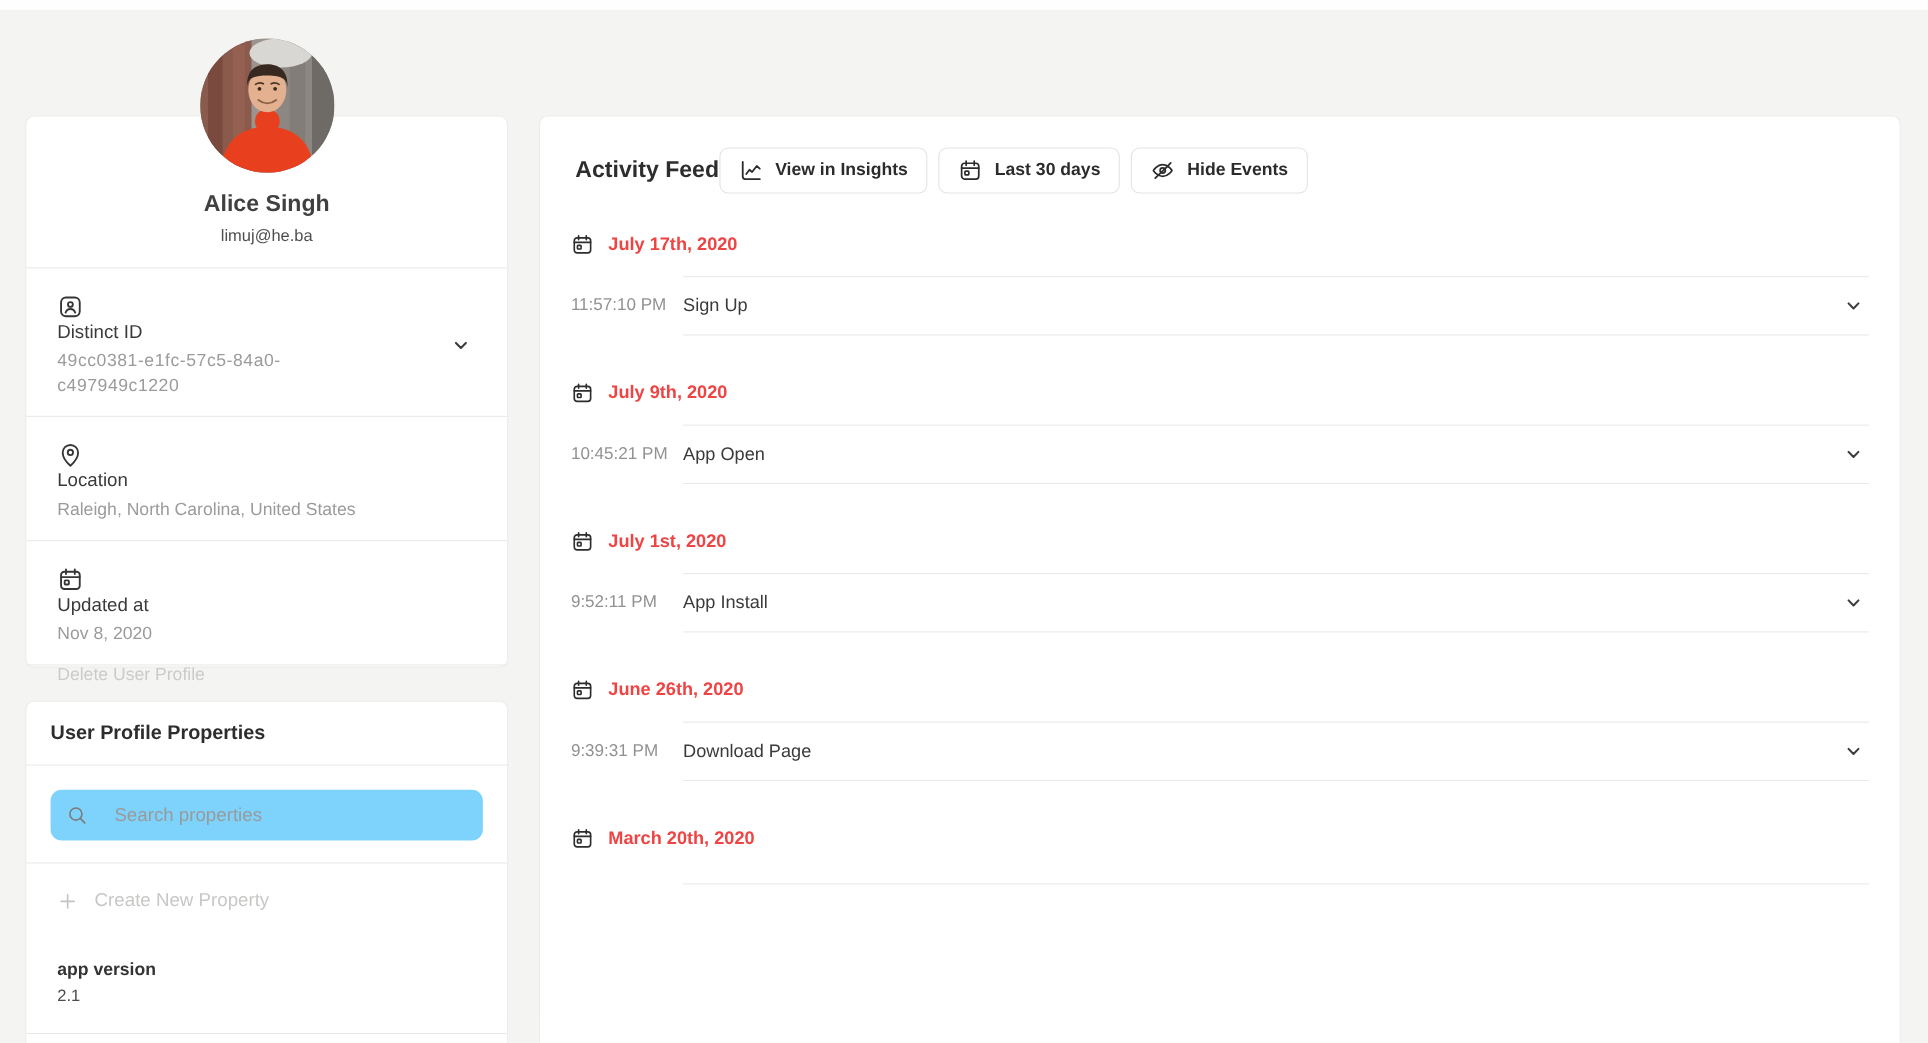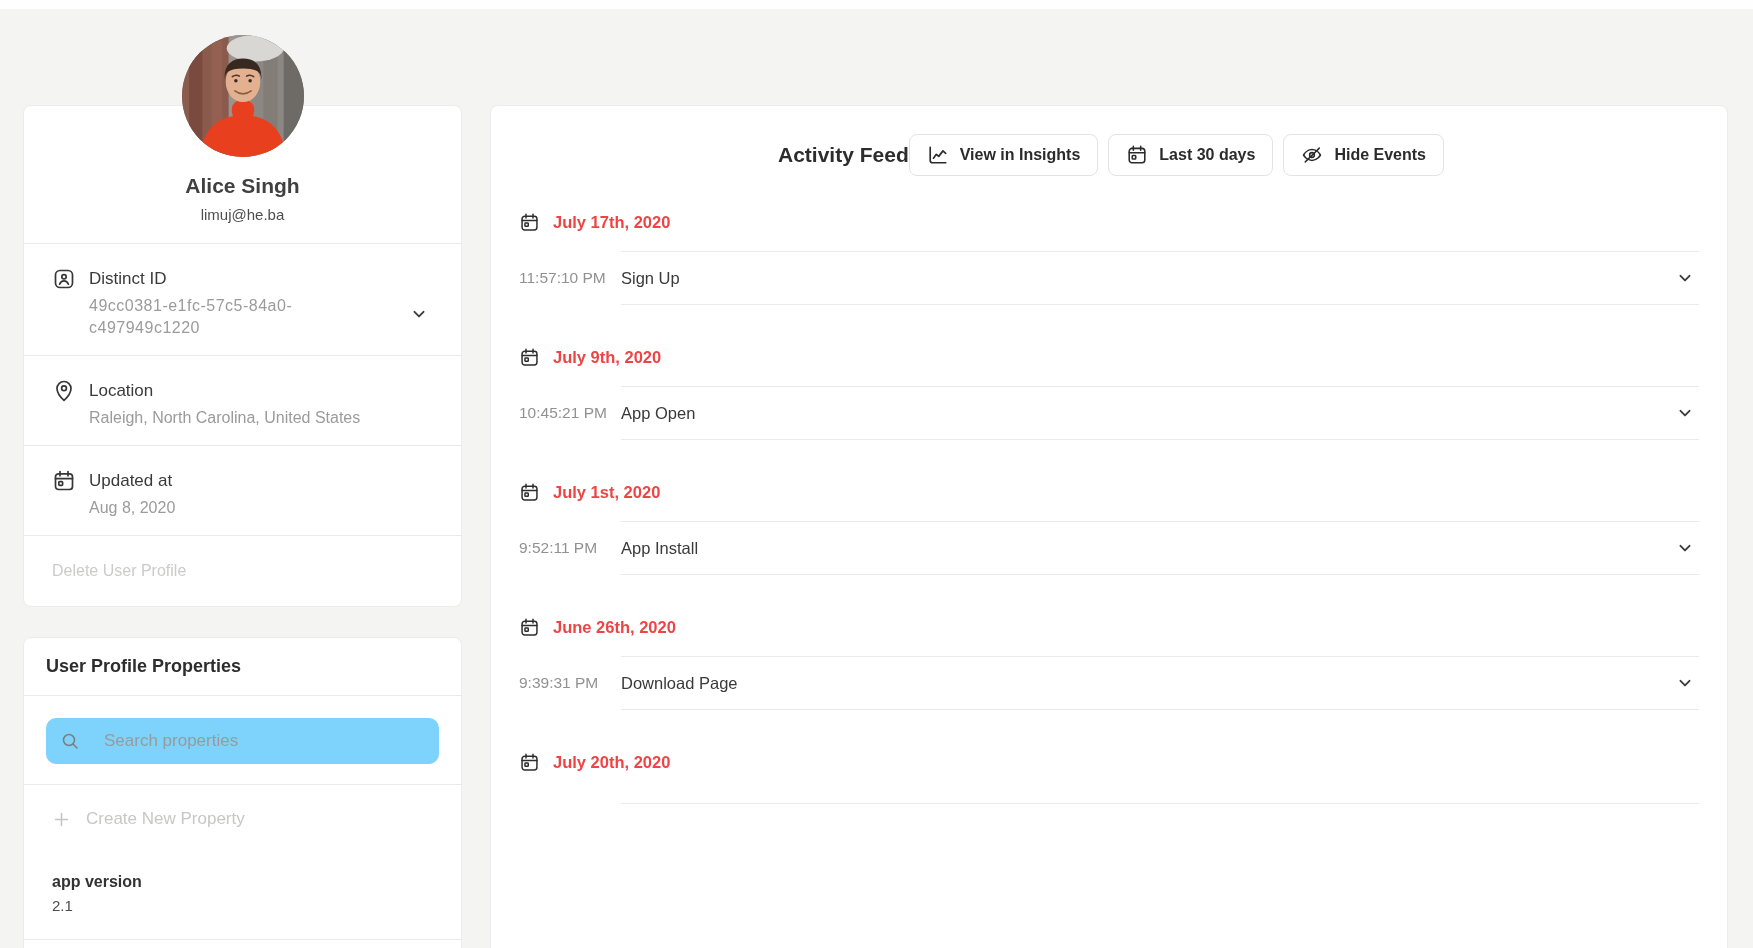--- a/index.html
+++ b/index.html
@@ -13,21 +13,21 @@
 
   
   .profile-card { position:absolute; left:23px; top:105px; width:439px; height:502px;
                   display:flex; flex-direction:column; }
   .avatar { position:absolute; top:-71px; left:50%; transform:translateX(-50%);
             width:122px; height:122px; border-radius:50%; overflow:hidden; }
   .profile-head { padding:67px 20px 18px; text-align:center; }
   .p-name { font-size:21px; font-weight:700; line-height:26px; color:#404040; }
   .p-email { font-size:15px; line-height:20px; margin-top:6px; color:#4e4e4e; }
   .field-row { border-top:1px solid #e9e9e8; padding:24px 24px 16px 28px;
-               display:flex; gap:13px; position:relative; }
+               display:flex; gap:0; position:relative;flex-direction:column; }
   .f-icon { width:24px; height:24px; color:#363636; flex:none; margin-top:-1px; }
   .f-icon svg, .btn-icon svg, .dh-icon svg, .search-icon svg, .plus-icon svg { display:block; width:100%; height:100%; }
   .f-label { font-size:17px; line-height:22px; color:#3a3a3a; }
   .f-value { font-size:16px; line-height:22px; color:#9b9b9b; margin-top:5px; }
   .f-value.wrapid { max-width:290px; letter-spacing:0.5px; }
   .row-chevron { position:absolute; right:34px; top:62px; width:16px; height:16px; color:#3d3d3d; cursor:pointer; }
   .row-chevron svg { display:block; width:100%; height:100%; }
   .delete-row { border-top:1px solid #e9e9e8; flex:1; display:flex; align-items:center;
                 padding-left:28px; font-size:16px; color:#cbcbca; cursor:default; }
 
@@ -43,21 +43,21 @@
   .search-box input::placeholder { color:#9a9a9a; opacity:1; }
   .create-row { height:68px; display:flex; align-items:center; gap:15px; padding-left:28px;
                 font-size:17px; color:#c7c7c6; cursor:default; }
   .plus-icon { width:19px; height:19px; color:#c4c4c3; }
   .prop-item { padding:18px 24px 22px 28px; border-bottom:1px solid #e9e9e8; cursor:pointer; }
   .prop-name { font-size:16px; font-weight:700; line-height:22px; color:#333; }
   .prop-value { font-size:15px; line-height:22px; color:#4c4c4c; margin-top:2px; }
 
   
   .activity-card { position:absolute; left:490px; top:105px; width:1238px; height:865px; }
-  .activity-header { display:flex; align-items:center; justify-content:center;
+  .activity-header { display:flex; align-items:center; justify-content:flex-start;
                      padding:28px 28px 0 32px; }
   .activity-title { font-size:21px; font-weight:700; line-height:42px; color:#2d2d2d; }
   .btns { display:flex; gap:10px; }
   .btn { height:42px; display:flex; align-items:center; gap:11px; padding:0 17px;
          background:#fff; border:1px solid #e3e3e2; border-radius:8px; cursor:pointer;
          font-family:inherit; font-size:16px; font-weight:600; color:#2b2b2b; }
   .btn-icon { width:22px; height:22px; color:#2b2b2b; flex:none; }
 
   .feed { margin-top:25px; padding:0 28px; }
   .feed-group { margin-bottom:31px; }
@@ -178,21 +178,21 @@
   </div>
 
   <div class="field-row">
     <span class="f-icon">
       <svg viewBox="0 0 24 24">
           <use href="#i-cal"></use>
         </svg>
       </span>
     <div>
       <div class="f-label">Updated at</div>
-      <div class="f-value">Aug 8, 2020</div>
+      <div class="f-value">Nov 8, 2020</div>
     </div>
   </div>
 
   <div class="delete-row">Delete User Profile</div>
 </section>
 
 <section class="card props-card">
   <div class="props-title">User Profile Properties</div>
 
   <div class="search-wrap">
@@ -335,19 +335,19 @@
       </div>
     </div>
 
     <div class="feed-group">
       <div class="date-header">
         <span class="dh-icon">
           <svg viewBox="0 0 24 24">
               <use href="#i-cal"></use>
             </svg>
           </span>
-        <span class="date-text">July 20th, 2020</span>
+        <span class="date-text">March 20th, 2020</span>
       </div>
       <div class="empty-divider"></div>
     </div>
 
   </div>
 </main>
 
 </body></html>

